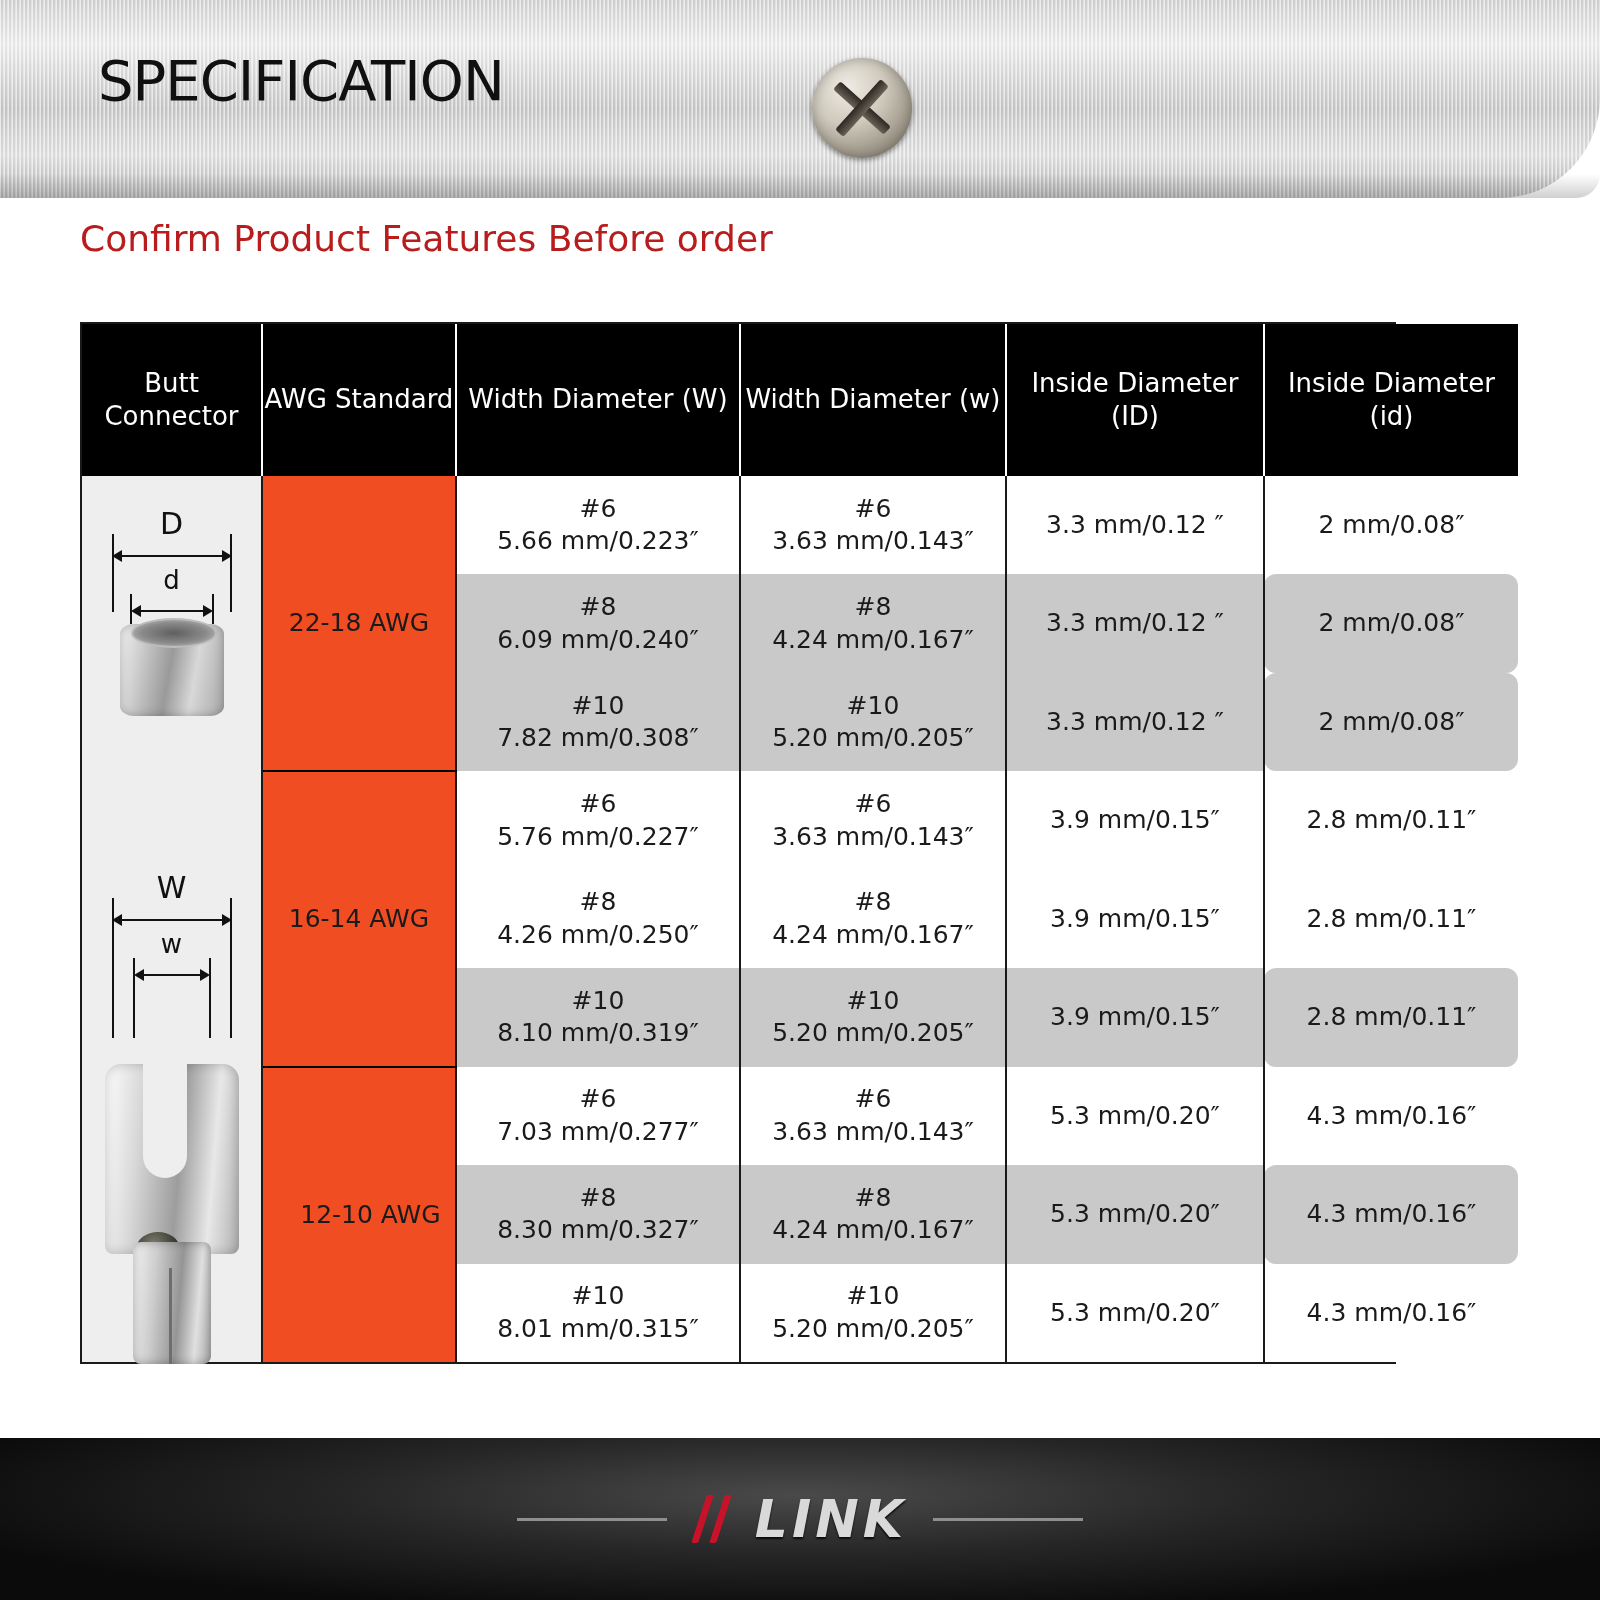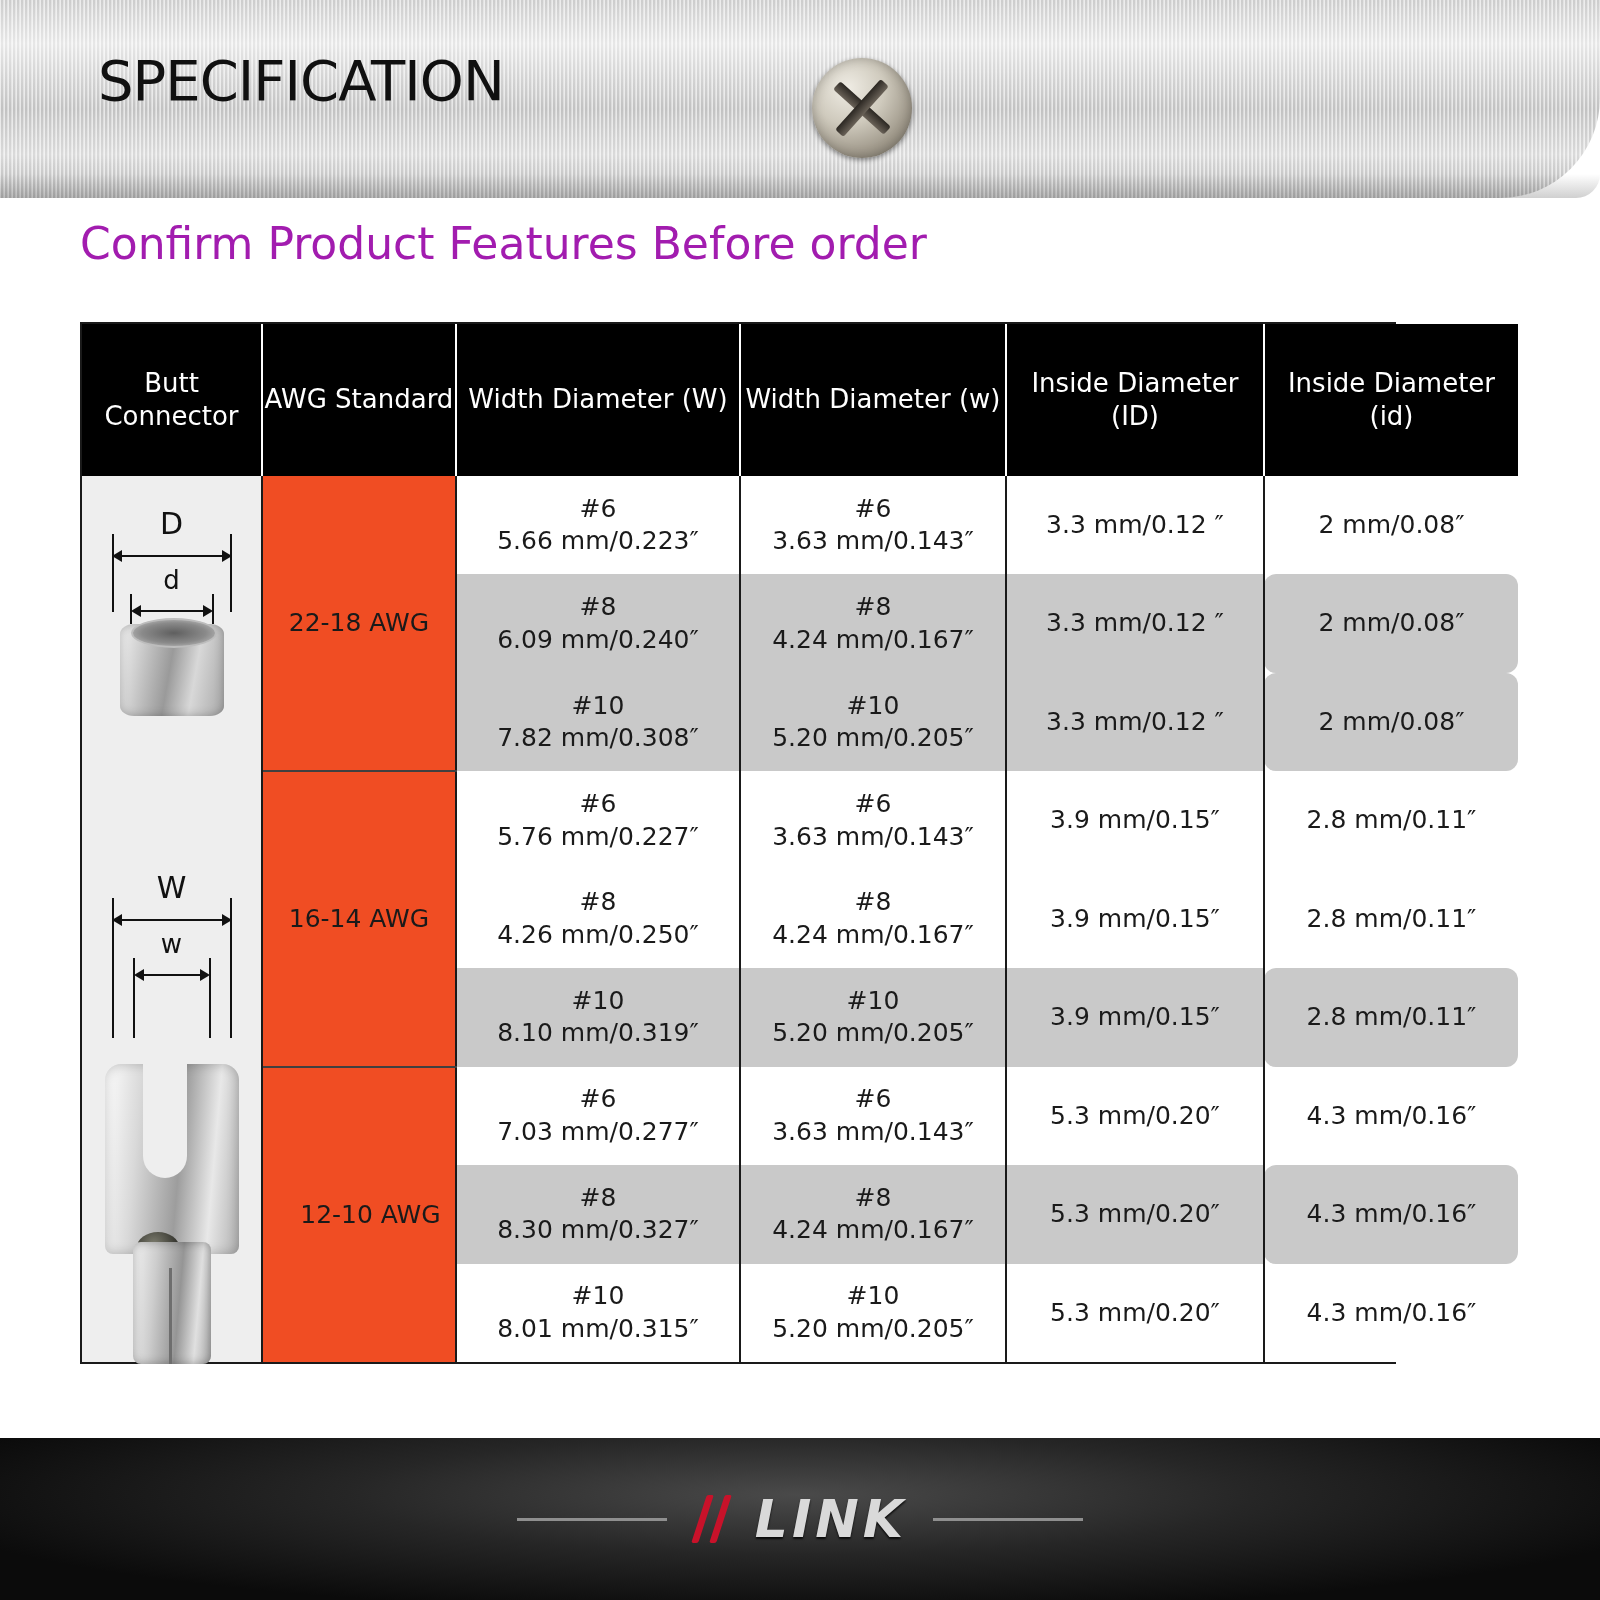--- a/index.html
+++ b/index.html
@@ -55,22 +55,22 @@
     width: 68px; height: 11px;
     background: linear-gradient(180deg,#2b2722,#6a6258);
     border-radius: 3px;
   }
   .screw .slot-a { transform: translate(-50%,-50%) rotate(42deg); }
   .screw .slot-b { transform: translate(-50%,-50%) rotate(-48deg); }
 
   .subtitle {
     position: absolute;
     left: 80px; top: 218px;
-    font-size: 44px;
-    color: #a21caf;
+    font-size: 36px;
+    color: #b91c1c;
     font-family: "DejaVu Sans", sans-serif;
     font-weight: 400;
   }
 
   
   .table-wrap {
     position: absolute;
     left: 80px; top: 322px;
     width: 1316px; height: 1042px;
     border: 2px solid #1a1a1a;
@@ -108,21 +108,21 @@
   .cell-img {
     background: #eeeeee;
     border-right: 2px solid #1a1a1a;
     position: relative;
     padding: 0;
   }
   .cell-awg {
     background: #f04d23;
     color: #ffffff;
     font-size: 29px;
-    border-bottom: 2px solid #404040;
+    border-bottom: 2px solid #000000;
     border-right: 2px solid #1a1a1a;
   }
   .cell-awg.last { border-bottom: none; padding-left: 23px; }
 
   .multiline .n { display:block; }
 
   
   .illus {
     position: absolute;
     left: 0; top: 0; width: 100%; height: 100%;

